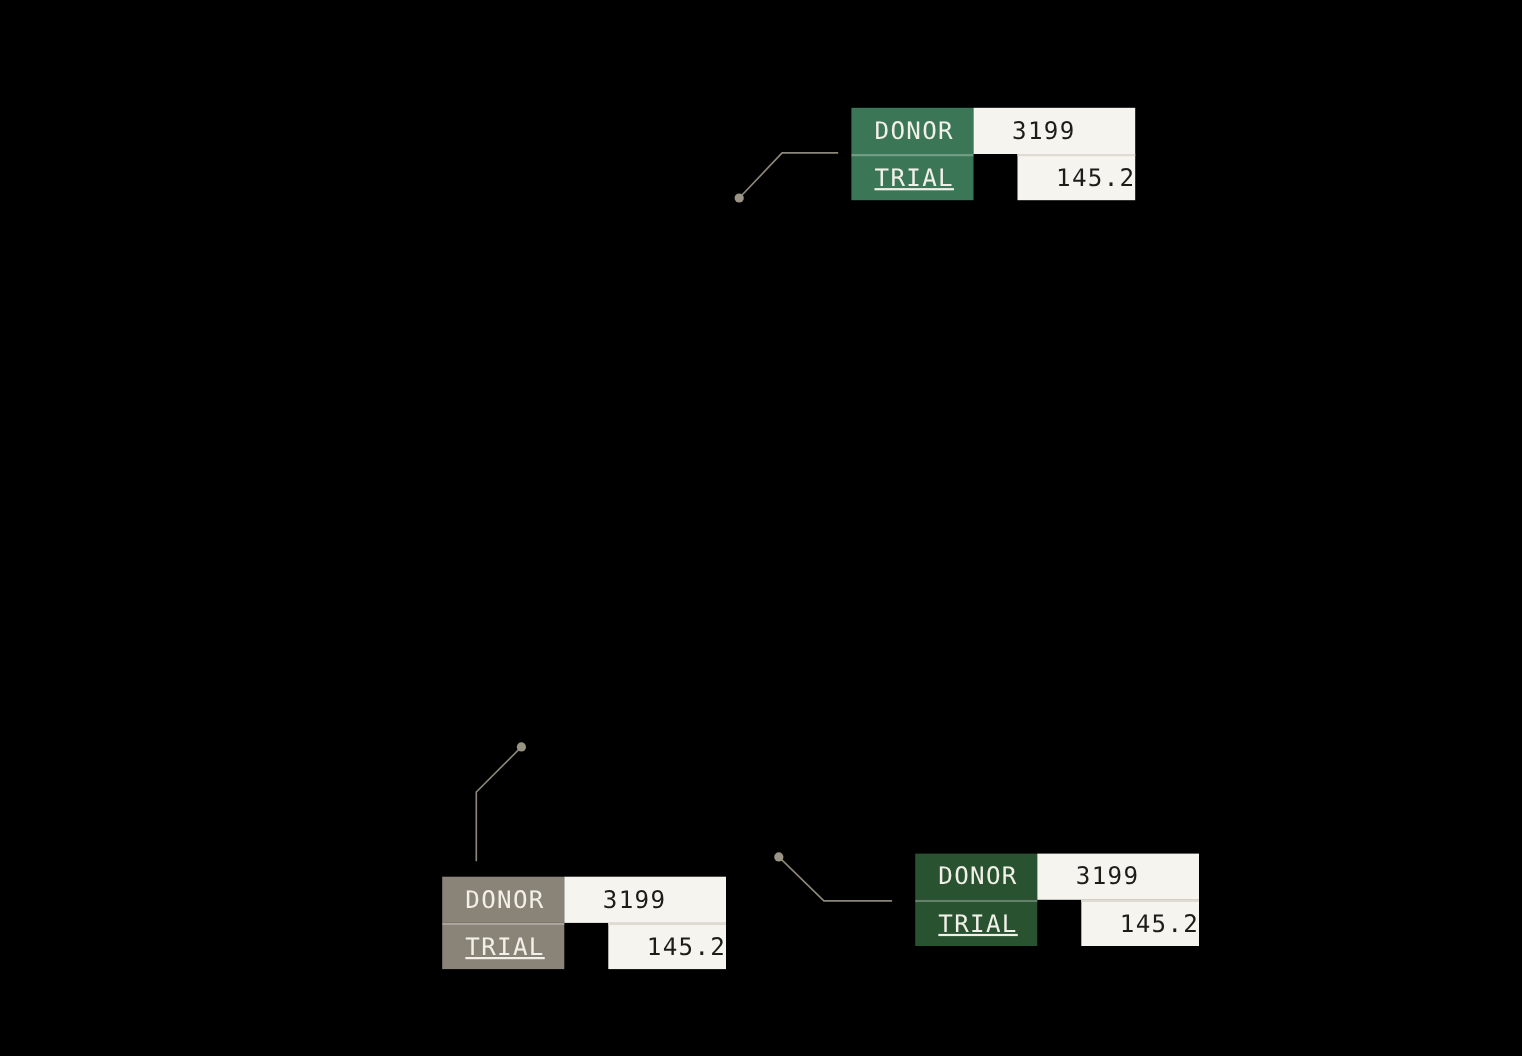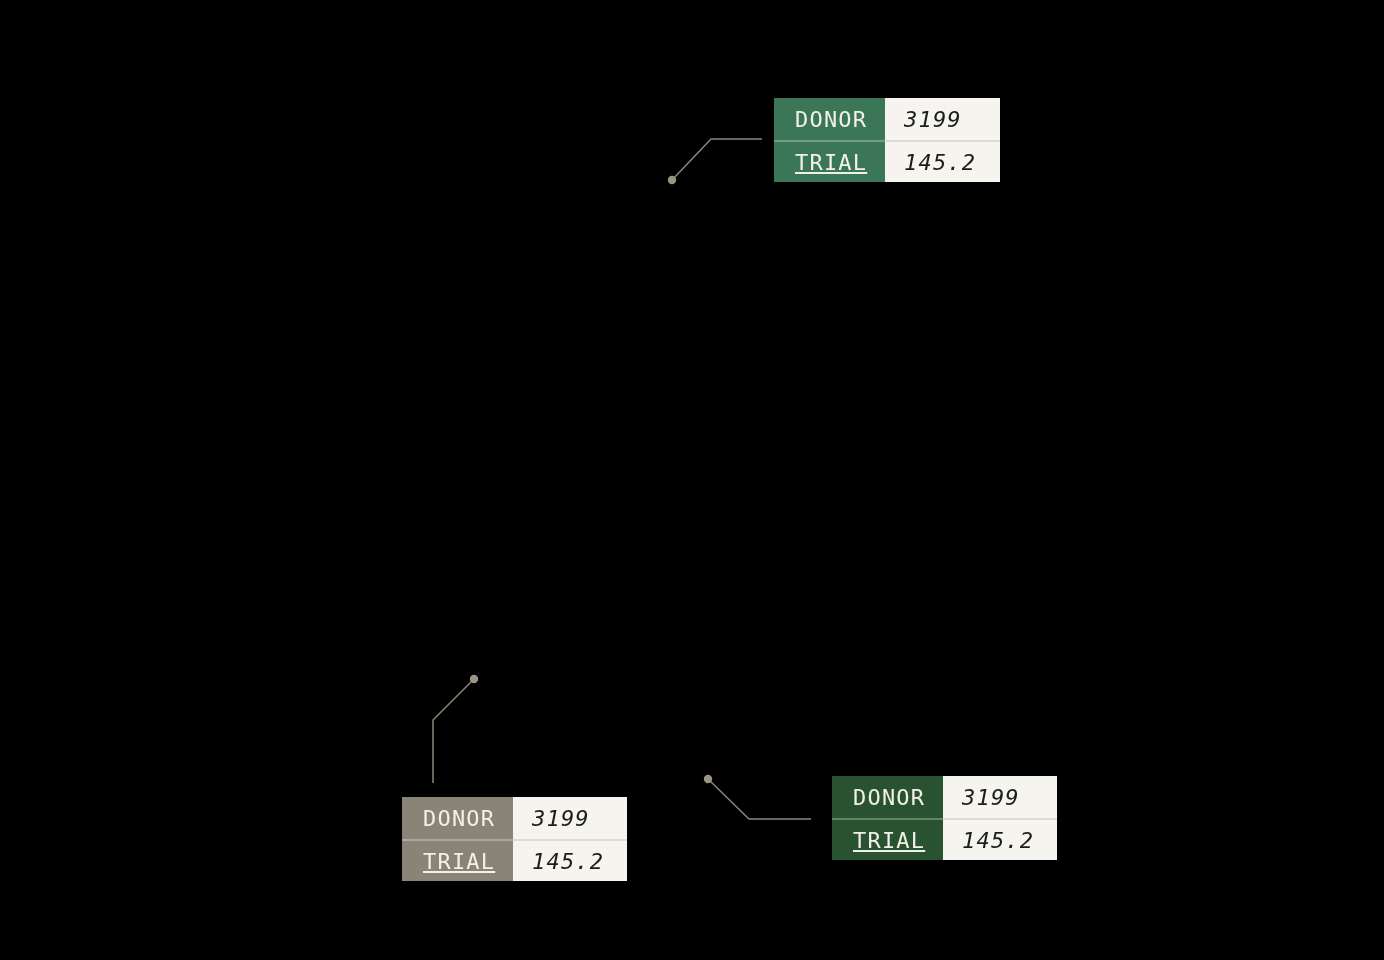--- a/index.html
+++ b/index.html
@@ -50,25 +50,24 @@
     white-space: nowrap;
   }
   .label-cell {
     background: var(--label-bg, #3B7757);
     color: var(--label-text, #F2F0E9);
     padding-left: 21px;
   }
   .value-cell {
     background: var(--value-bg, #F6F4EE);
     color: var(--value-text, #1C1C1A);
-    padding-left: 19px;
-    font-style: italic;
+    padding-left: 35px;
   }
   .r2.label-cell { border-top: 2px solid rgba(255,255,255,0.28); text-decoration: underline; }
-  .r2.value-cell { border-top: 2px solid #DEDBD2; }
+  .r2.value-cell { border-top: 2px solid #DEDBD2; margin-left: 40px; }
 </style>
 </head>
 <body>
 
 <div class="canvas">
 
   <svg class="overlay" viewBox="0 0 1384 960" width="1384" height="960" xmlns="http://www.w3.org/2000/svg">
     <polyline class="leader" points="672,180 711,139 762,139"></polyline>
     <circle class="marker" r="4.2" cx="672" cy="180"></circle>
 

